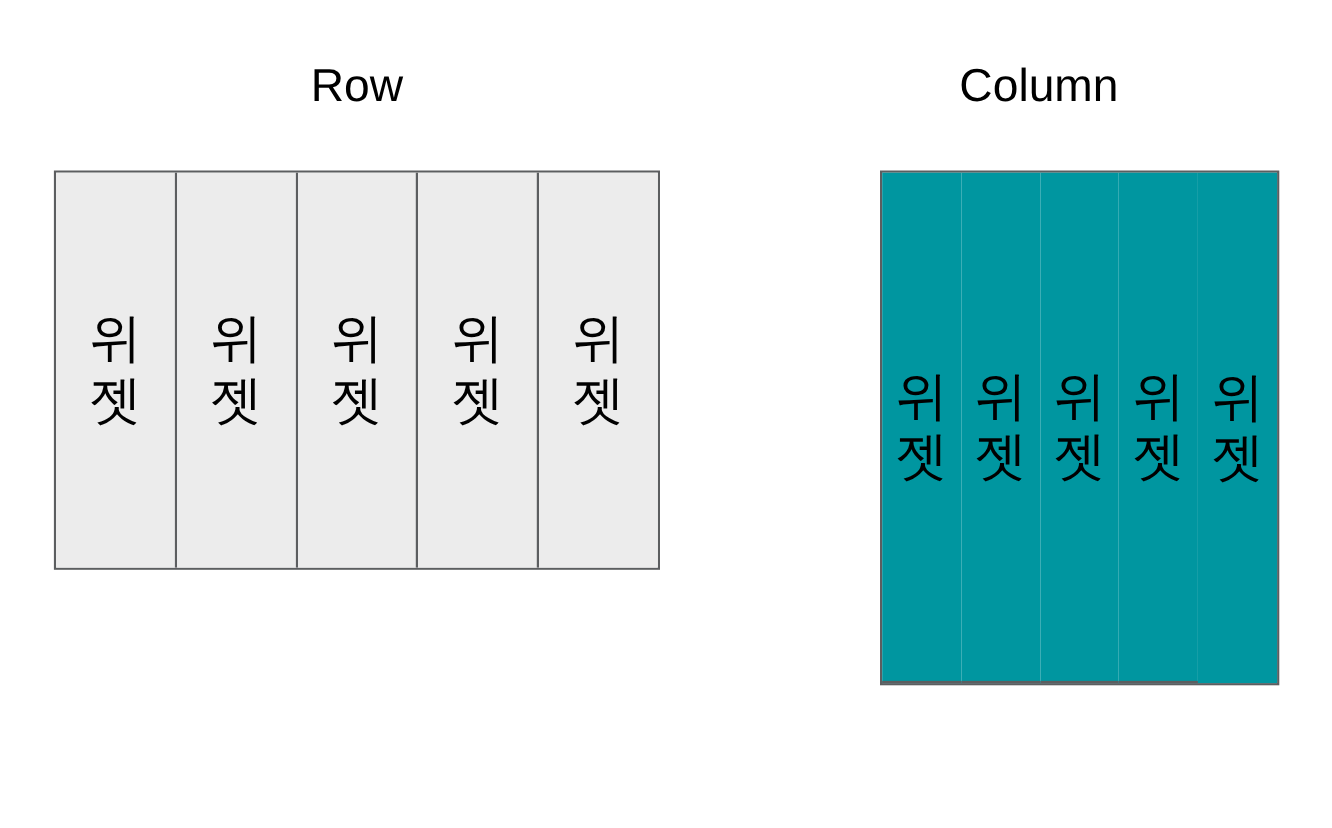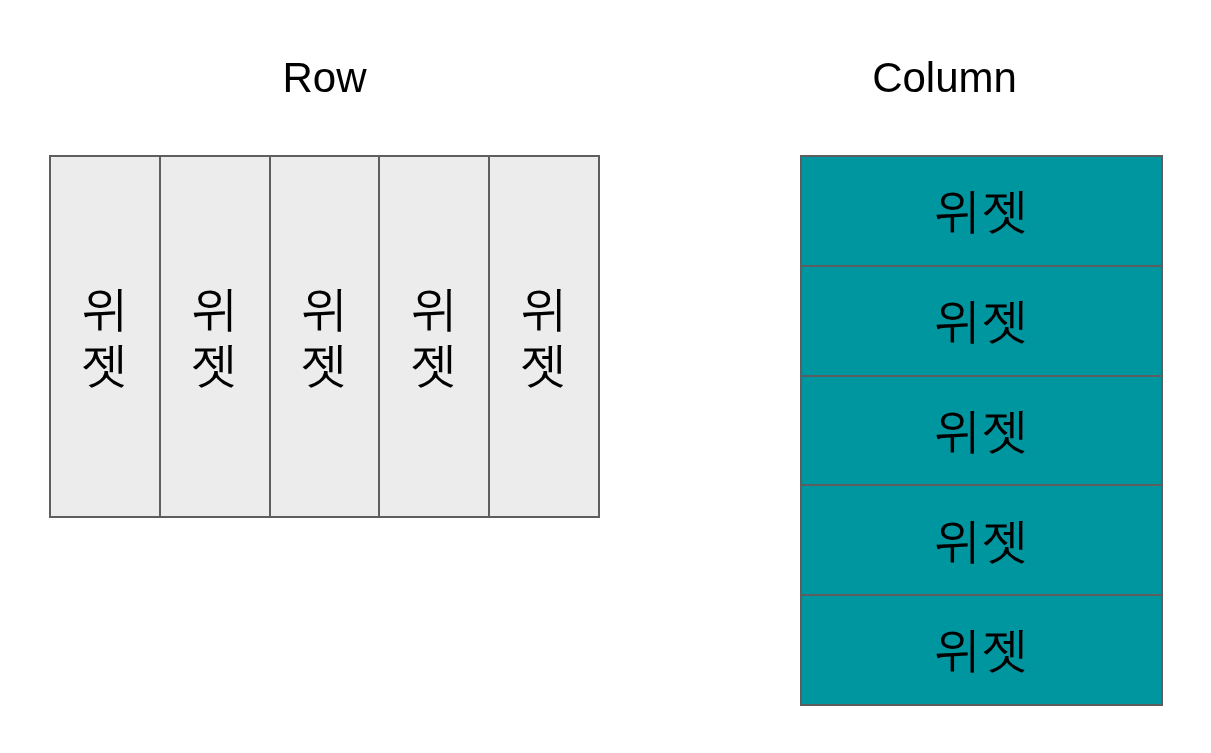--- a/index.html
+++ b/index.html
@@ -48,23 +48,23 @@
     border-right: 2px solid var(--cell-border);
     display: flex;
     align-items: center;
     justify-content: center;
   }
   .row-cell:last-child { border-right: none; }
 
   .column-block {
     position: absolute;
     left: 800px; top: 155px;
-    width: 363px; height: 551px;
+    width: 363px; height: 468px;
     display: flex;
-    flex-direction: column;
+    flex-direction: row;
     border: 2px solid var(--cell-border);
   }
   .col-cell {
     flex: 1 1 0;
     background: var(--column-cell-fill);
     border-bottom: 2px solid var(--cell-border);
     display: flex;
     align-items: center;
     justify-content: center;
   }

